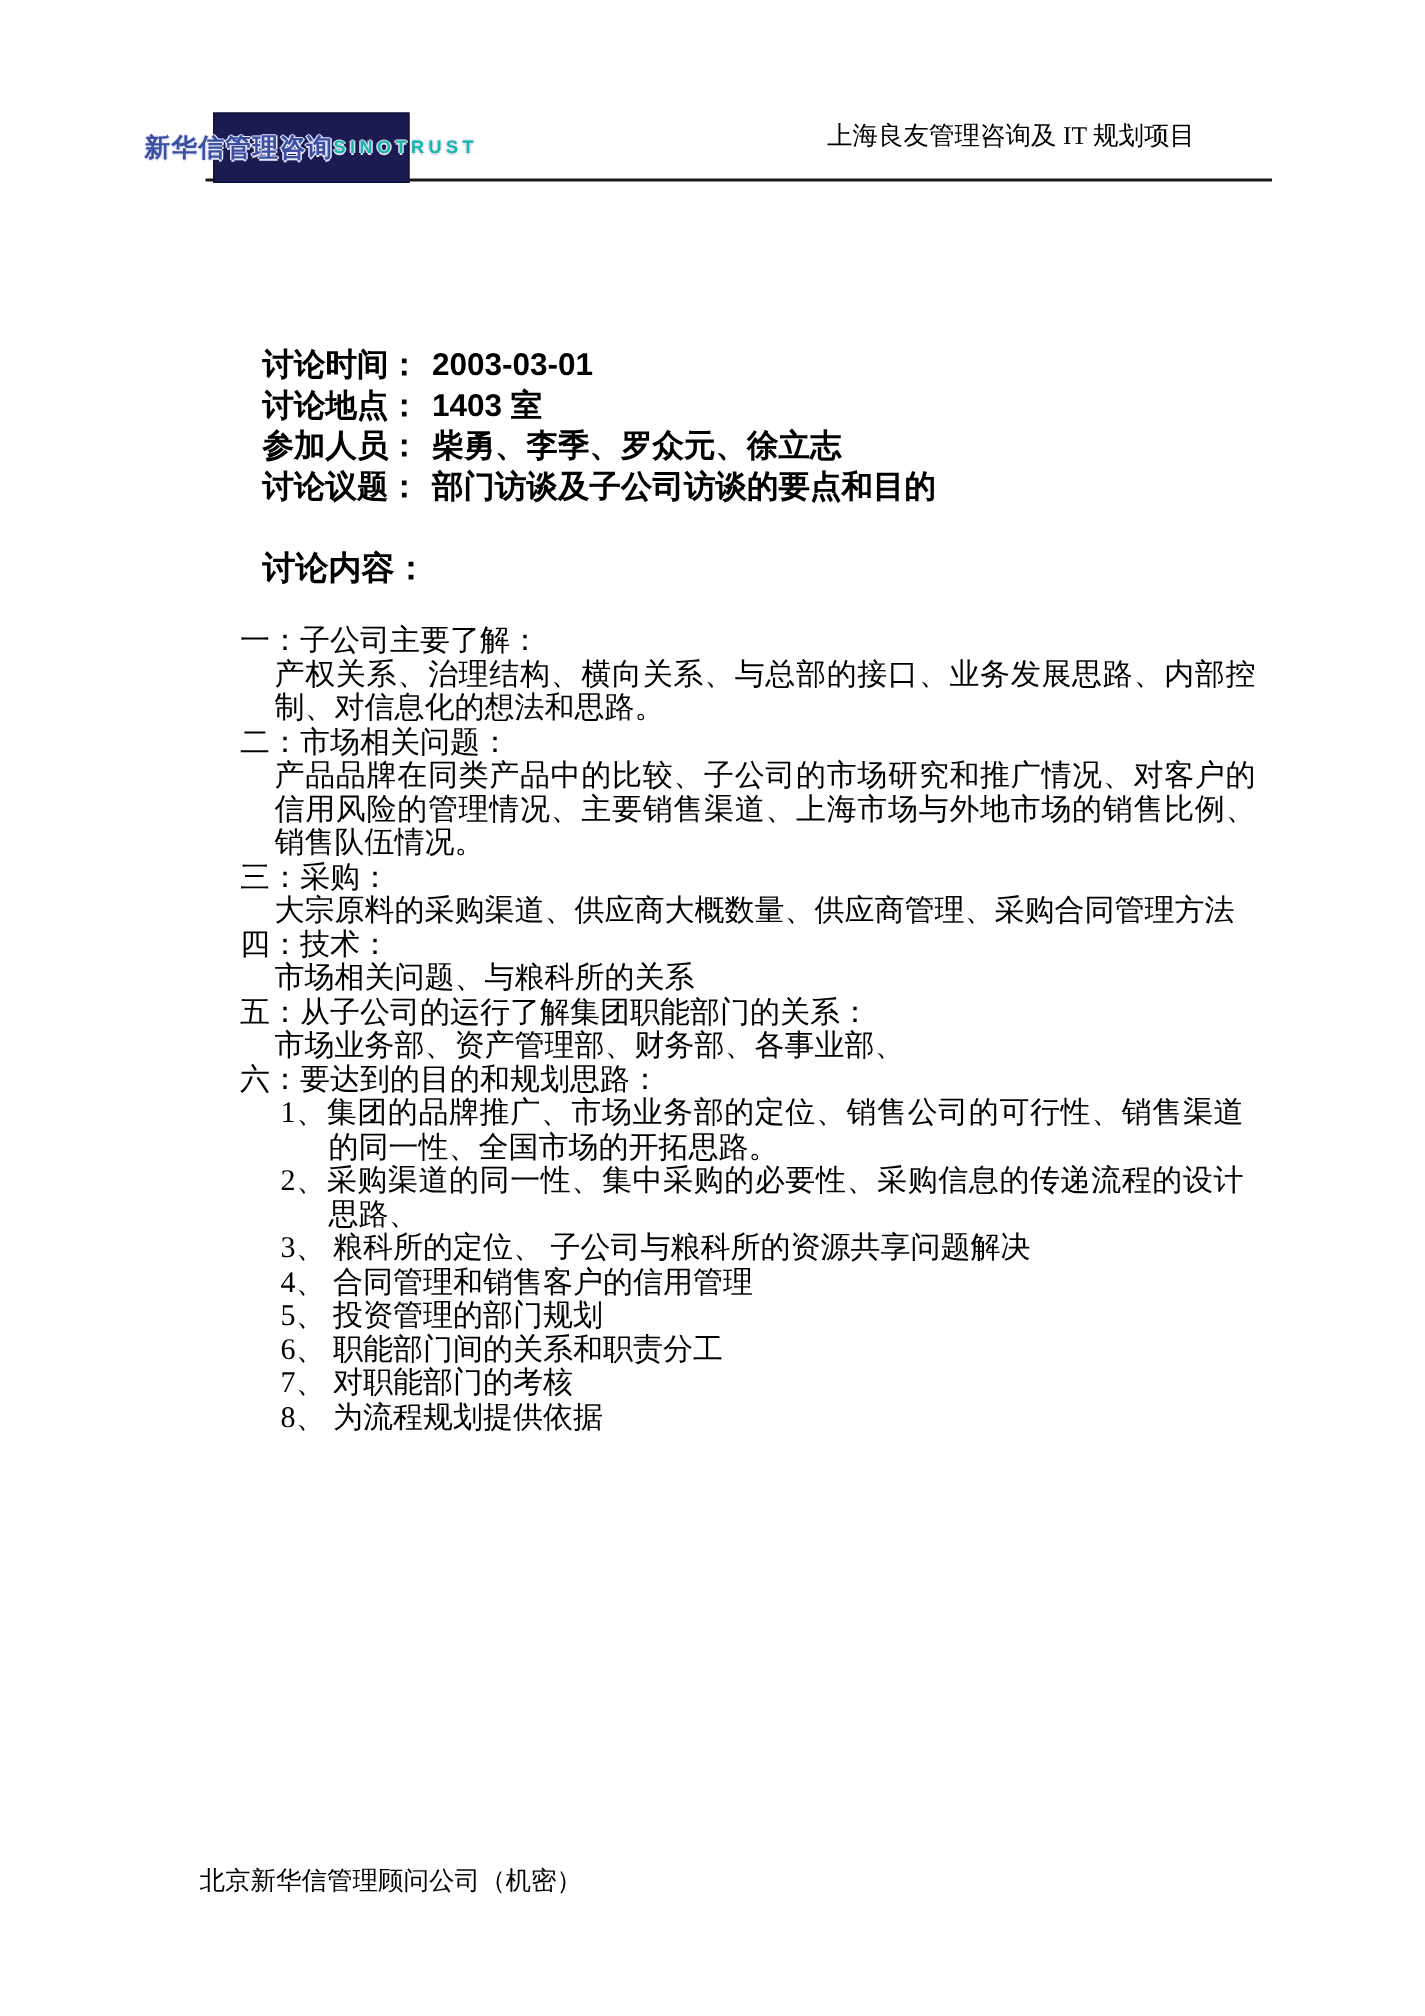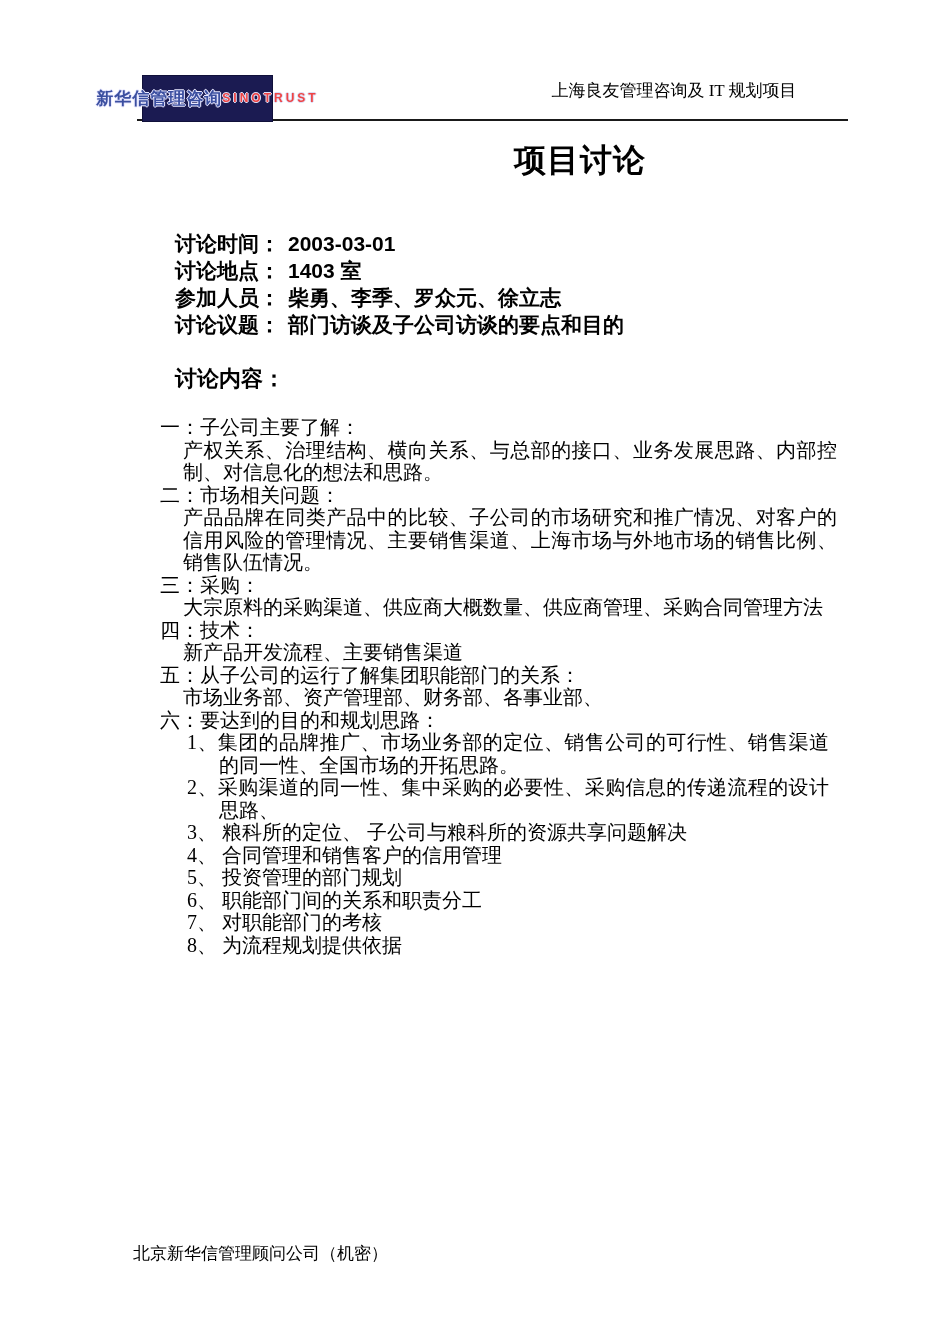--- a/index.html
+++ b/index.html
@@ -24,21 +24,21 @@
   }
   .logo-cn {
     font-family: "Liberation Sans", "DejaVu Sans", sans-serif;
     font-weight: bold; font-size: 17px; line-height: 19px;
     color: #3b4fa0; letter-spacing: 1px; white-space: nowrap;
     text-shadow: -1px 0 0 #e8e8ff, 1px 0 0 #e8e8ff, 0 -1px 0 #e8e8ff, 0 1px 0 #e8e8ff;
   }
   .logo-en {
     font-family: "Liberation Sans", "DejaVu Sans", sans-serif;
     font-weight: bold; font-size: 12px; line-height: 15px;
-    color: #ef4444; letter-spacing: 3px; white-space: nowrap;
+    color: #14b8a6; letter-spacing: 3px; white-space: nowrap;
     text-shadow: -1px 0 0 #dcdcf5, 1px 0 0 #dcdcf5, 0 -1px 0 #dcdcf5, 0 1px 0 #dcdcf5;
   }
   .header-project {
     position: absolute; top: 81px; left: 500px; width: 348px;
     text-align: center; font-size: 17px; line-height: 20px;
     font-family: "Liberation Serif", "DejaVu Serif", serif;
   }
   .header-rule {
     position: absolute; left: 137px; top: 119px; width: 711px; height: 2px;
     background: #1a1a1a;
@@ -97,21 +97,20 @@
 
 <div class="page">
 
   <div class="logo">
     <div class="logo-cn">新华信管理咨询</div>
     <div class="logo-en">SINOTRUST</div>
   </div>
   <div class="header-project">上海良友管理咨询及 IT 规划项目</div>
   <div class="header-rule"></div>
 
-  <div class="doc-title">项目讨论</div>
 
   <div class="meta">
     <div class="meta-row">
       <span class="meta-label">讨论时间：</span>
       <span class="meta-value">2003-03-01</span>
     </div>
     <div class="meta-row">
       <span class="meta-label">讨论地点：</span>
       <span class="meta-value">1403 室</span>
     </div>
@@ -139,21 +138,21 @@
       <div class="item-body">产品品牌在同类产品中的比较、子公司的市场研究和推广情况、对客户的信用风险的管理情况、主要销售渠道、上海市场与外地市场的销售比例、销售队伍情况。</div>
     </div>
 
     <div class="item">
       <div class="item-head"><span class="item-num">三：</span><span>采购：</span></div>
       <div class="item-body">大宗原料的采购渠道、供应商大概数量、供应商管理、采购合同管理方法</div>
     </div>
 
     <div class="item">
       <div class="item-head"><span class="item-num">四：</span><span>技术：</span></div>
-      <div class="item-body">新产品开发流程、主要销售渠道</div>
+      <div class="item-body">市场相关问题、与粮科所的关系</div>
     </div>
 
     <div class="item">
       <div class="item-head"><span class="item-num">五：</span><span>从子公司的运行了解集团职能部门的关系：</span></div>
       <div class="item-body">市场业务部、资产管理部、财务部、各事业部、</div>
     </div>
 
     <div class="item">
       <div class="item-head"><span class="item-num">六：</span><span>要达到的目的和规划思路：</span></div>
       <div class="subitems">

